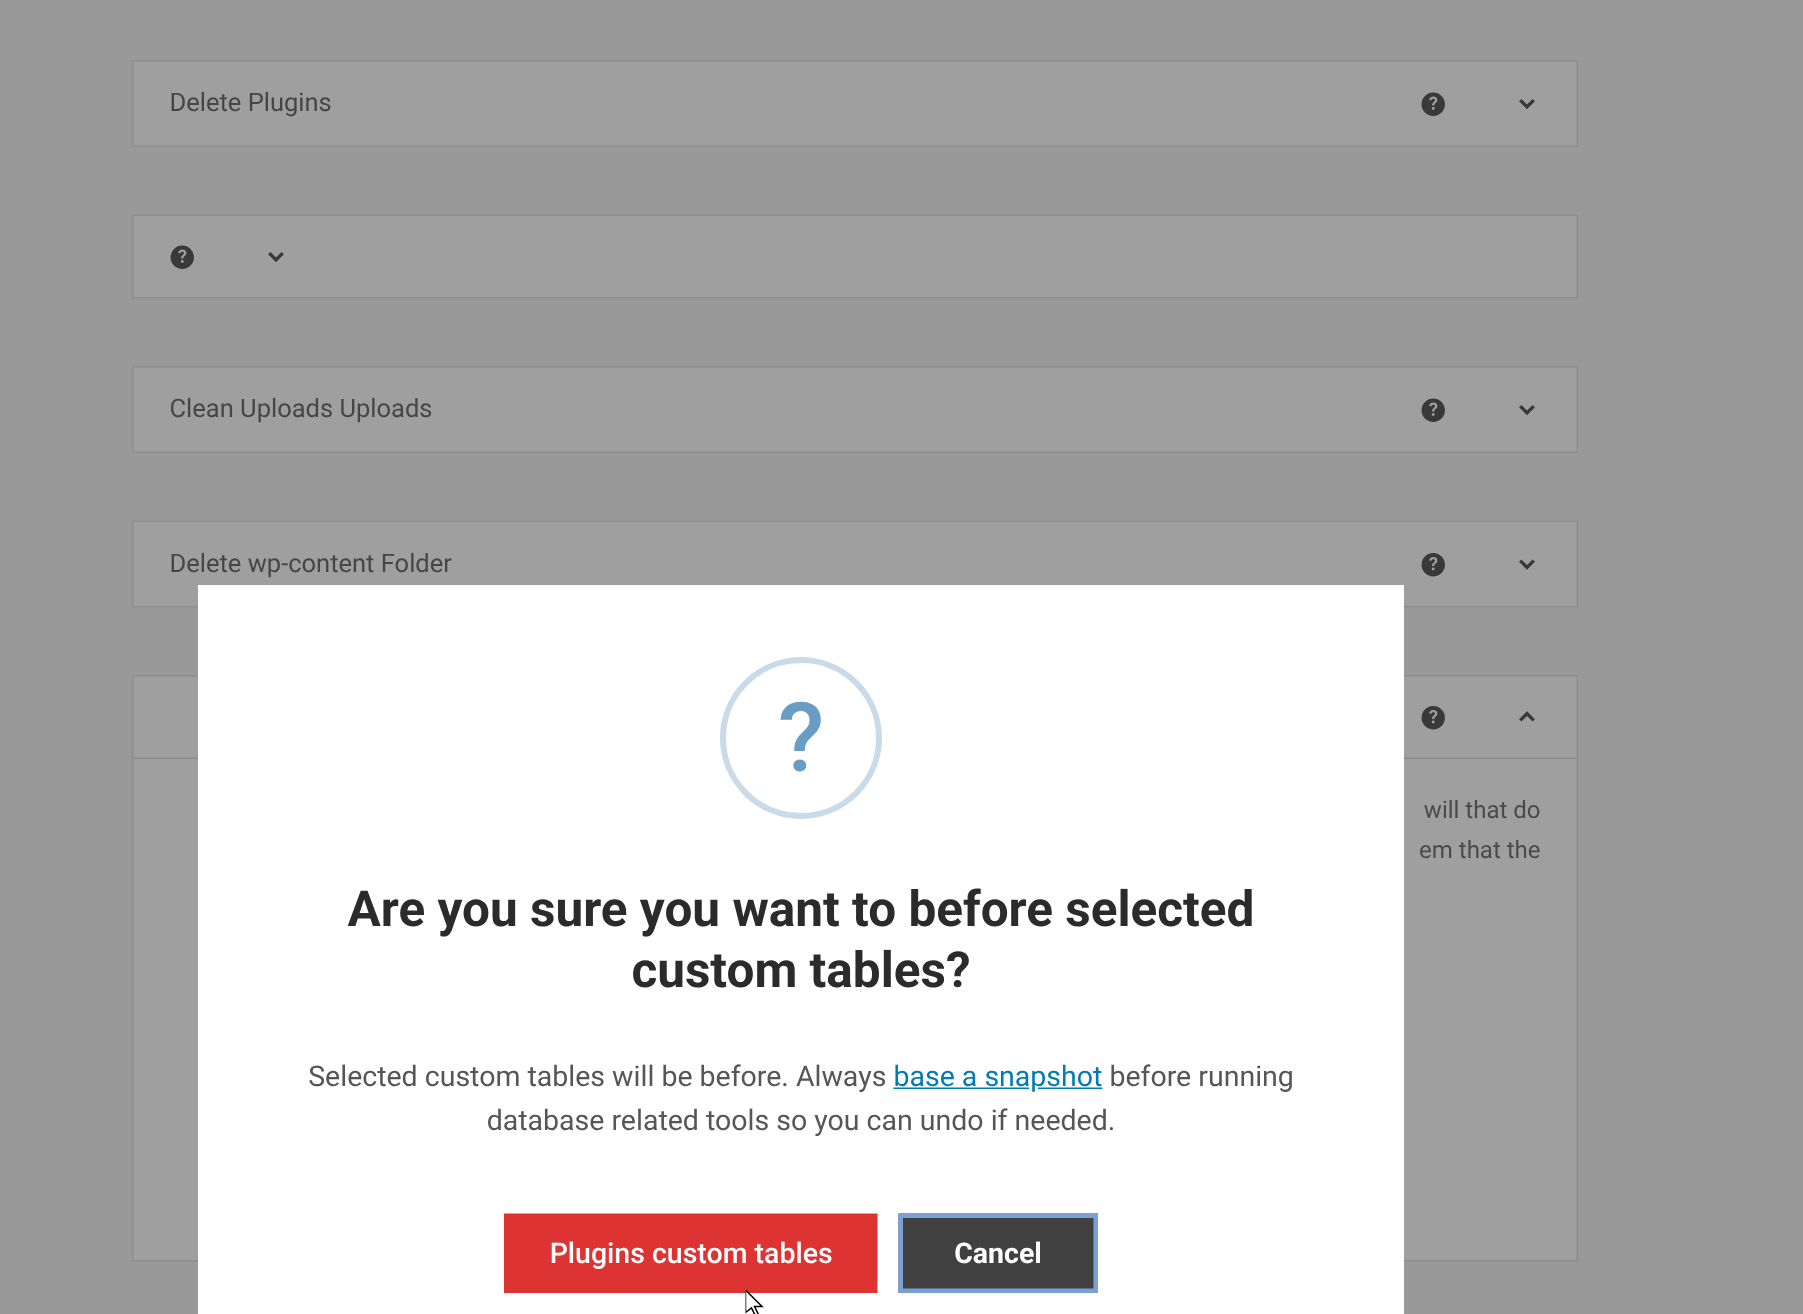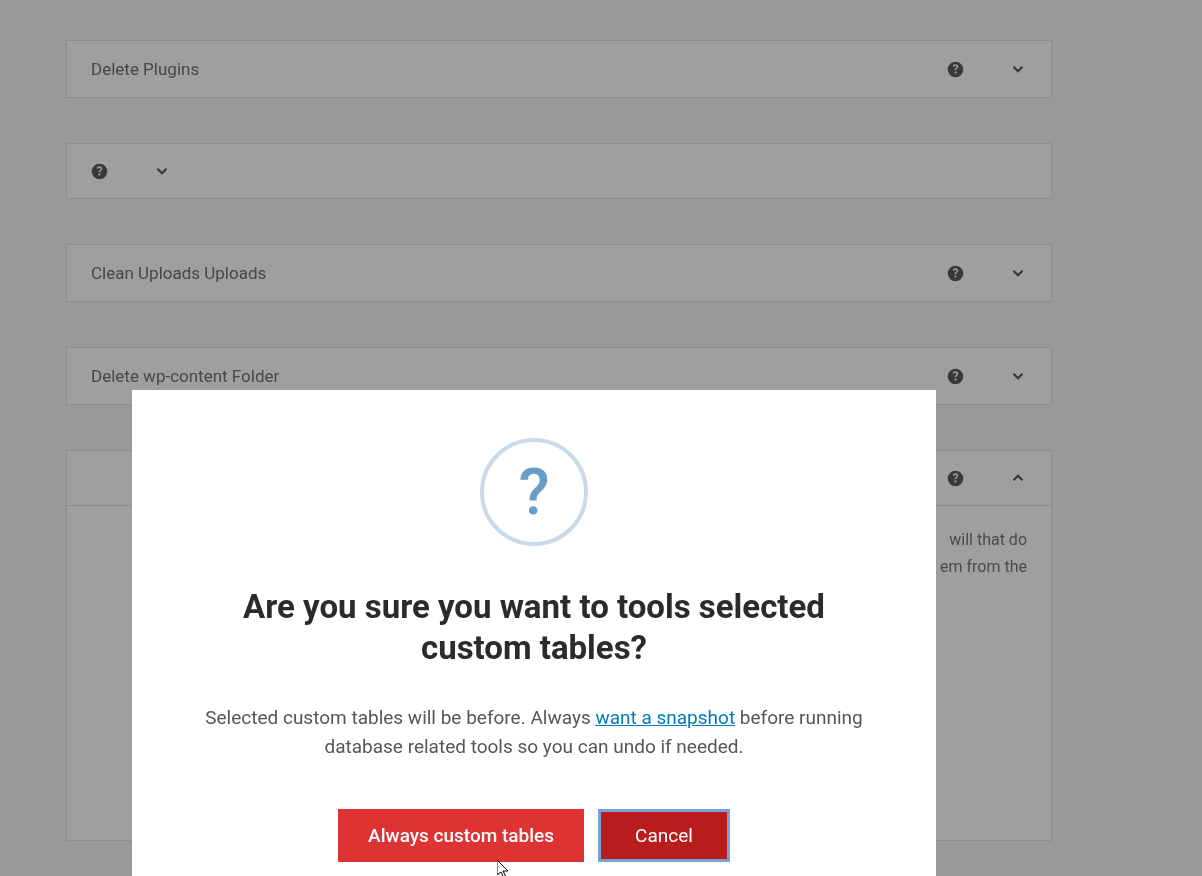--- a/index.html
+++ b/index.html
@@ -9,21 +9,21 @@
     }
     body {
       font-family: -apple-system, BlinkMacSystemFont, "Segoe UI", Roboto, "Helvetica Neue", Arial, sans-serif;
       background: #f1f1f1;
       width: 1202px;
       height: 876px;
       overflow: hidden;
       position: relative;
     }
     .page-container {
-      padding: 40px 150px 0 66px;
+      padding: 40px 150px 0 88px;
     }
     .section-panel {
       background: #ffffff;
       border: 1px solid #d8d8d8;
       margin-bottom: 45px;
       display: flex;
       align-items: center;
       justify-content: space-between;
       padding: 18px 24px;
     }
@@ -138,25 +138,25 @@
       border: none;
       cursor: pointer;
       font-family: inherit;
     }
     .btn-danger {
       background: #dd3333;
       color: #ffffff;
       font-weight: 500;
     }
     .btn-cancel {
-      background: #b91c1c;
+      background: #404040;
       color: #ffffff;
       border: 3px solid #7aa0d6;
       padding: 12px 34px;
-      font-weight: 400;
+      font-weight: 700;
     }
     .cursor {
       position: absolute;
       top: 860px;
       left: 497px;
       z-index: 30;
       pointer-events: none;
     }
   </style>
 </head>
@@ -273,41 +273,41 @@
       <span class="icon chevron-icon">
         <svg viewBox="0 0 24 24" fill="none" stroke="currentColor" stroke-width="3">
             <polyline points="6 15 12 9 18 15"></polyline>
           </svg>
       </span>
     </div>
   </div>
   <div class="expanded-content">
     <div style="text-align:right;">
       <span>will that do</span><br>
-      <span>em from the</span>
+      <span>em that the</span>
     </div>
     <div style="height:240px"></div>
   </div>
 
 </div>
 
 <div class="overlay"></div>
 
 <div class="modal">
   <div class="modal-icon-wrap">
     <div class="modal-icon">
       <span>?</span>
     </div>
   </div>
-  <h2 class="modal-title">Are you sure you want to tools selected custom tables?</h2>
+  <h2 class="modal-title">Are you sure you want to before selected custom tables?</h2>
   <p class="modal-desc">
-    <span>Selected custom tables will be before. Always </span><a href="#">want a snapshot</a><span> before running database related tools so you can undo if needed.</span>
+    <span>Selected custom tables will be before. Always </span><a href="#">base a snapshot</a><span> before running database related tools so you can undo if needed.</span>
   </p>
   <div class="modal-buttons">
-    <button class="btn btn-danger">Always custom tables</button>
+    <button class="btn btn-danger">Plugins custom tables</button>
     <button class="btn btn-cancel">Cancel</button>
   </div>
 </div>
 
 <div class="cursor">
   <svg width="16" height="20" viewBox="0 0 16 20">
       <path d="M0 0 L0 15 L4 12 L7 18 L9 17 L6 11 L11 11 Z" fill="#fff" stroke="#000" stroke-width="1"></path>
     </svg>
 </div>
 

